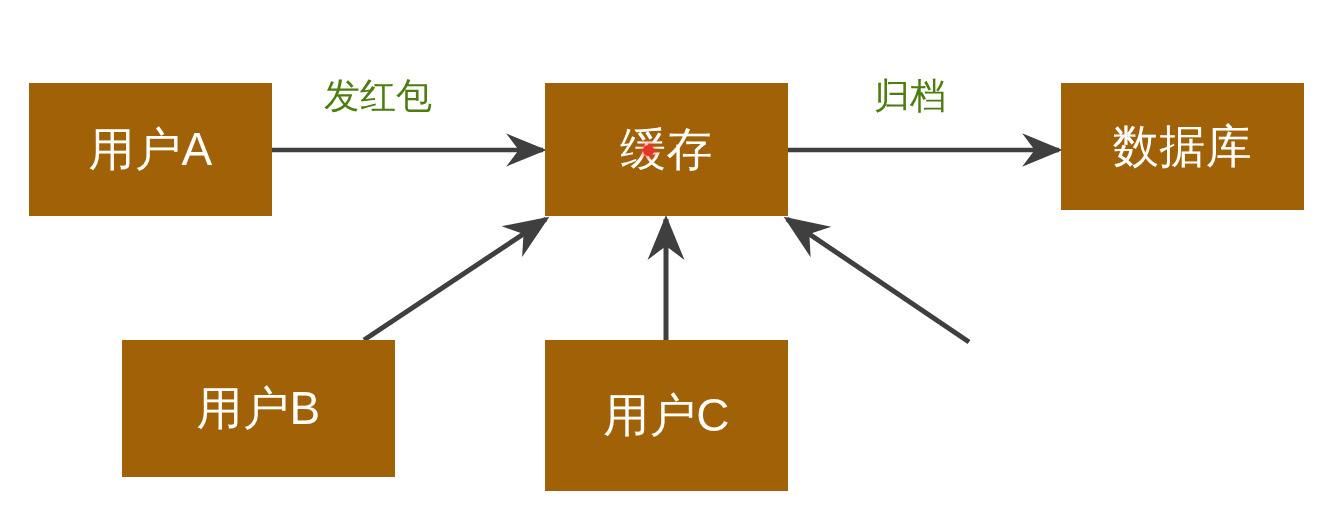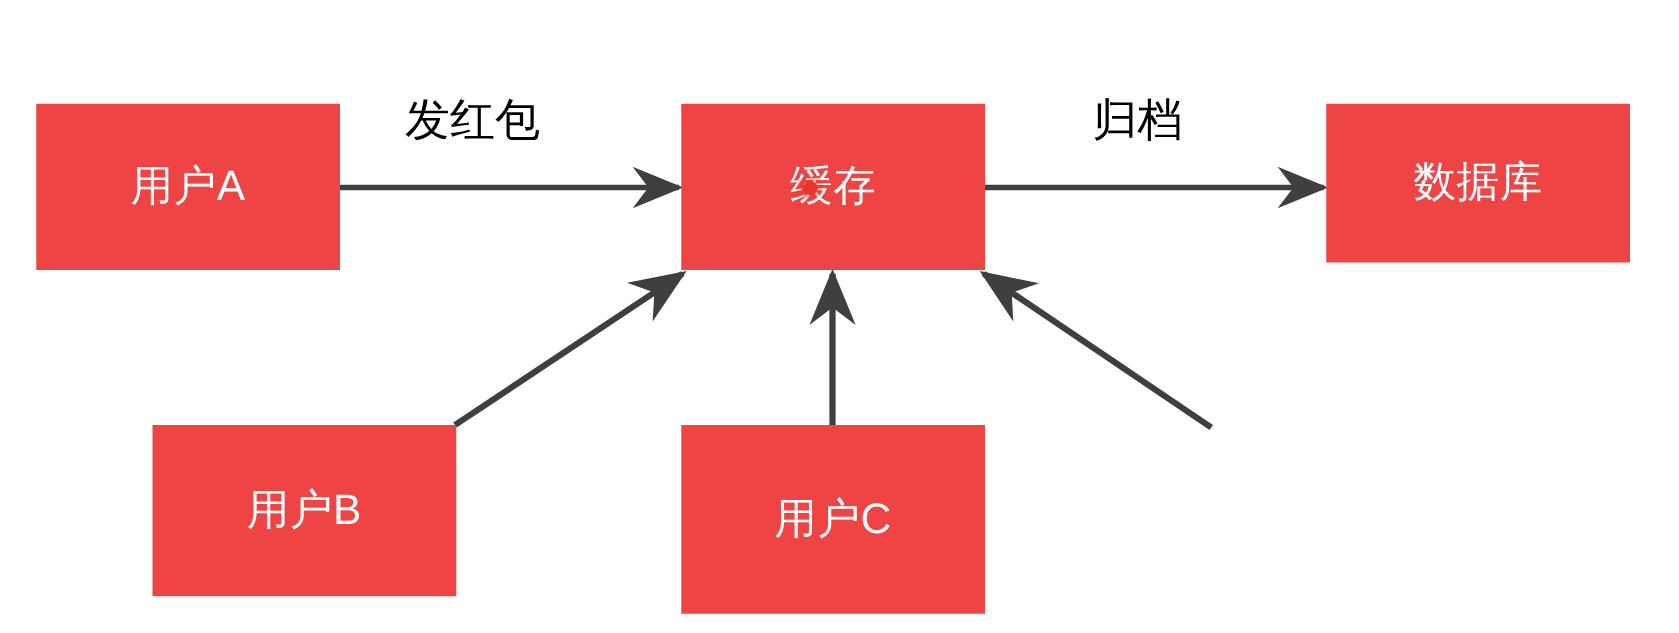--- a/index.html
+++ b/index.html
@@ -15,36 +15,36 @@
     width: 1343px;
     height: 506px;
     background: #ffffff;
     overflow: hidden;
   }
   .node {
     position: absolute;
     display: flex;
     align-items: center;
     justify-content: center;
-    background: #ef4444;
+    background: #a16207;
     color: #ffffff;
-    font-size: 34px;
+    font-size: 46px;
     font-weight: 400;
     letter-spacing: 0.5px;
     line-height: 1;
     box-sizing: border-box;
     user-select: none;
   }
   .node-label {
     display: block;
     transform: translateY(-1px);
   }
   .edge-label {
     position: absolute;
-    color: #000000;
+    color: #4d7c0f;
     font-size: 36px;
     line-height: 1;
     white-space: nowrap;
     user-select: none;
   }
   #edges {
     position: absolute;
     left: 0;
     top: 0;
     width: 1343px;
@@ -88,21 +88,21 @@
   </div>
 
   <div class="node" style="left:545px; top:83px; width:243px; height:133px;">
     <span class="node-label">缓存</span>
   </div>
 
   <div class="node" style="left:1061px; top:83px; width:243px; height:127px;">
     <span class="node-label">数据库</span>
   </div>
 
-  <div class="node" style="left:122px; top:340px; width:243px; height:137px;">
+  <div class="node" style="left:122px; top:340px; width:273px; height:137px;">
     <span class="node-label">用户B</span>
   </div>
 
   <div class="node" style="left:545px; top:340px; width:243px; height:151px;">
     <span class="node-label">用户C</span>
   </div>
 
 
   <div class="edge-label" style="left:324px; top:78px;">发红包</div>
 

